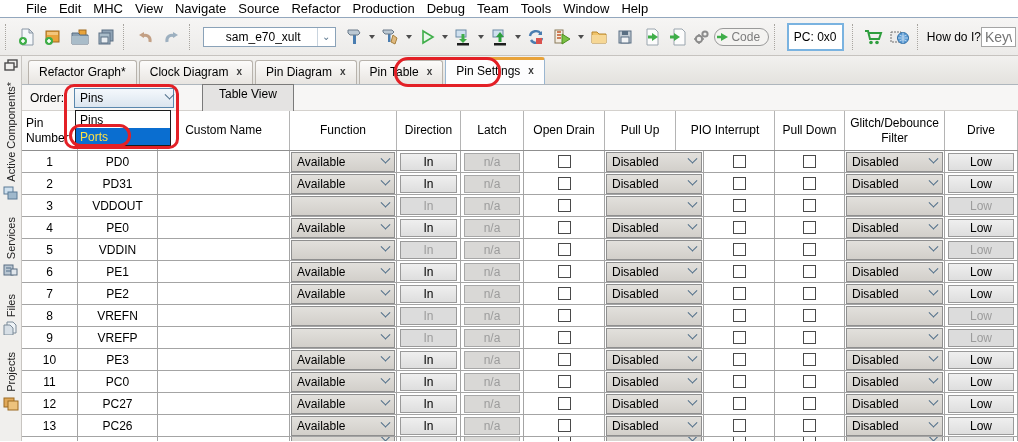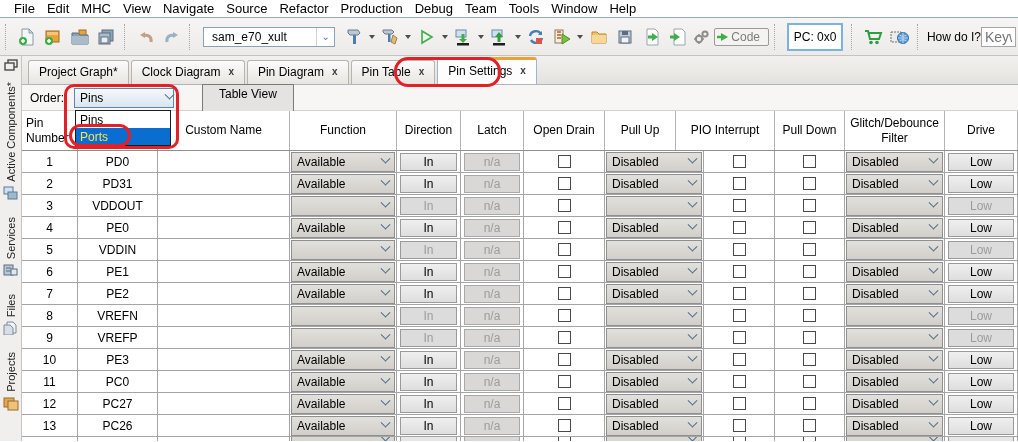--- a/index.html
+++ b/index.html
@@ -2,35 +2,35 @@
 <html><head>
 <meta charset="utf-8">
 <style>
   * { margin:0; padding:0; box-sizing:border-box; }
   html,body { background:#ddd; }
   .app{
     position:relative; width:1018px; height:442px; overflow:hidden;
     background:#fff; font-family:"Liberation Sans", sans-serif; font-size:12px; color:#000;
   }
   
-  .menubar{ height:18px; background:#fff; display:flex; align-items:center; padding-left:8px;
+  .menubar{ height:18px; background:#fff; display:flex; align-items:center; padding-left:20px;
     border-bottom:1px solid #93a7bd; font-size:13px; }
   .menu-item{ padding:0 6px; cursor:default; white-space:nowrap; }
   
   .toolbar{ height:38px; background:linear-gradient(#f6f5f4,#ecebe9); border-bottom:1px solid #c6c3bf;
     display:flex; align-items:center; padding:0 2px; gap:2px; }
   .tsep{ width:5px; height:26px; border-left:1px dotted #a8a5a0; margin:0 3px; }
   .tbtn{ width:26px; height:26px; display:flex; align-items:center; justify-content:center; border-radius:3px; }
   .caret{ width:0; height:0; border-left:3px solid transparent; border-right:3px solid transparent;
     border-top:4px solid #4d4d4d; margin:0 1px; }
   .tcombo{ width:140px; height:20px; background:#fff; border:1px solid #8aa2b8; display:flex;
-    align-items:center; padding-left:8px; margin:0 4px; }
+    align-items:center; padding-left:22px; margin:0 4px; }
   .tcombo .chev{ margin-left:auto; width:18px; height:18px; display:flex; align-items:center; justify-content:center;
     border-left:1px solid #c9d4de; color:#5b778f; font-size:10px; }
-  .code-capsule{ display:flex; align-items:center; gap:2px; border:1px solid #9a9a9a; border-radius:2px;
+  .code-capsule{ display:flex; align-items:center; gap:2px; border:1px solid #9a9a9a; border-radius:9px;
     background:#f4f3f1; color:#7c7c7c; padding:1px 8px 1px 2px; height:18px; margin-left:2px; }
   .pcbox{ border:2px solid #7ab3e0; background:#fff; padding:5px 5px; margin:0 3px; white-space:nowrap; }
   .howdoi{ display:flex; align-items:center; white-space:nowrap; }
   .howdoi input{ width:35px; height:20px; border:1px solid #a5a5a5; font-family:inherit; font-size:14px; padding:0 3px; color:#4d7c0f; }
   
   .mainrow{ display:flex; height:385px; }
   .sidebar{ width:22px; background:#f0efed; border-right:1px solid #c8c5c1; display:flex; flex-direction:column;
     align-items:center; padding-top:3px; flex:0 0 22px; }
   .winicon{ margin-bottom:8px; }
   .stab{ display:flex; flex-direction:column; align-items:center; margin-bottom:14px; }
@@ -314,21 +314,21 @@
                 <rect x="1" y="2" width="10" height="9" fill="#e0a859" stroke="#9c6b22"></rect>
                 <rect x="5" y="5" width="10" height="9" fill="#edc27c" stroke="#9c6b22"></rect>
               </svg></span>
           </div>
         </div>
     </div>
 
     <div class="content">
       <div class="tabbar" id="tabbar">
           <div class="tab">
-            <span class="tab-label">Project Graph*</span>
+            <span class="tab-label">Refactor Graph*</span>
           </div>
           <div class="tab">
             <span class="tab-label">Clock Diagram</span>
             <span class="tab-close">x</span>
           </div>
           <div class="tab">
             <span class="tab-label">Pin Diagram</span>
             <span class="tab-close">x</span>
           </div>
           <div class="tab">

